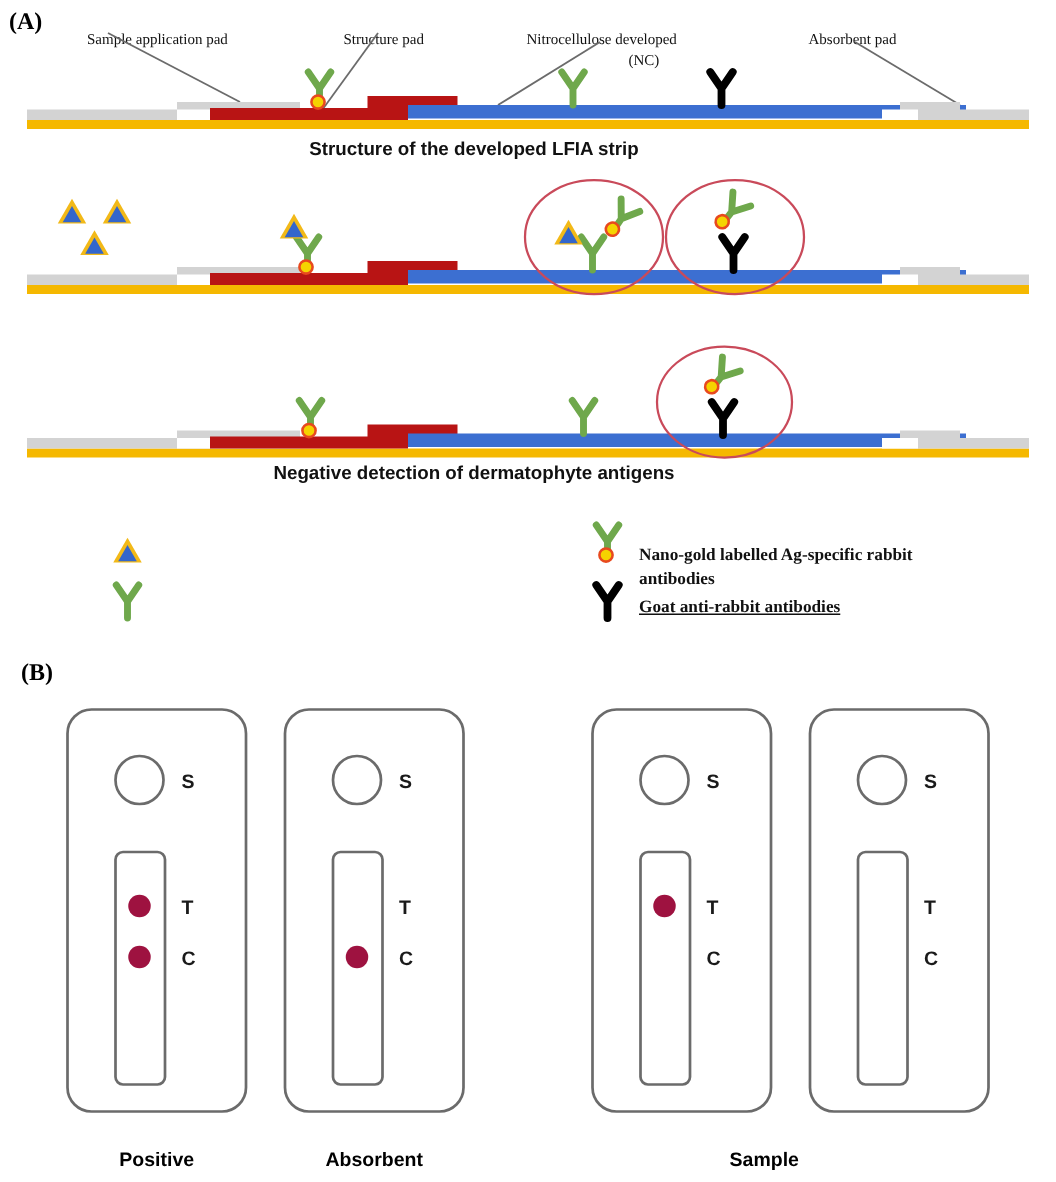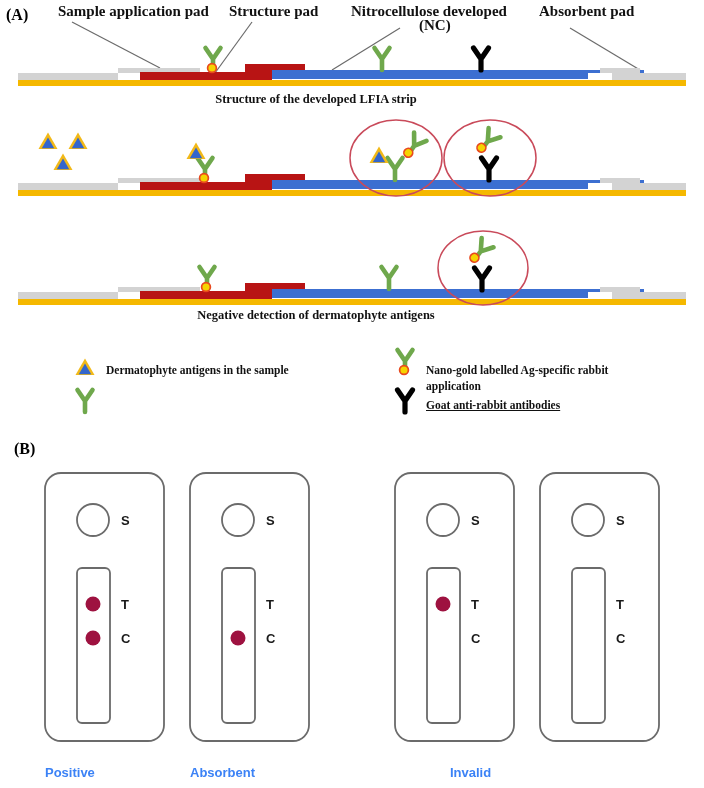--- a/index.html
+++ b/index.html
@@ -20,52 +20,53 @@
     font-weight: bold;
     font-size: 16px;
     color: #000;
   }
   #panel-a-label { left: 6px; top: 6px; }
   #panel-b-label { left: 14px; top: 440px; }
 
   .hdr {
     position: absolute;
     font-family: "Liberation Serif", serif;
-    font-weight: bold;
-    font-size: 15px;
+    font-weight: normal;
+    font-size: 10px;
     color: #111;
     text-align: center;
     line-height: 1.25;
     white-space: nowrap;
+    margin-top: 19px;
   }
   .cap {
     position: absolute;
-    font-family: Liberation Serif, serif;
+    font-family: Liberation Sans, sans-serif;
     font-weight: bold;
     font-size: 12.5px;
     color: #111;
     text-align: center;
     width: 632px;
     left: 0;
   }
   .legend-text {
     position: absolute;
     font-family: "Liberation Serif", serif;
     font-weight: bold;
     font-size: 11.5px;
     color: #111;
     line-height: 1.35;
   }
   .cass-label {
     position: absolute;
     font-family: "Liberation Sans", sans-serif;
     font-weight: bold;
     font-size: 13px;
-    color: #3b82f6;
-    text-align: left;
+    color: #000000;
+    text-align: center;
   }
   .zone-letter {
     font-family: "Liberation Sans", sans-serif;
     font-weight: bold;
     font-size: 13px;
     fill: #1a1a1a;
   }
 </style>
 </head>
 <body>
@@ -226,22 +227,21 @@
       <g transform="translate(405,372)">
         <use href="#ab-green"></use>
         <use href="#gold" x="-1" y="-2"></use>
       </g>
       <g transform="translate(405,412)">
         <use href="#ab-black"></use>
       </g>
     </g>
   </svg>
 
-  <div class="legend-text" style="left:106px; top:363px; width:260px;">Dermatophyte antigens in the sample</div>
-  <div class="legend-text" style="left:426px; top:363px; width:200px;">Nano-gold labelled Ag-specific rabbit application</div>
+  <div class="legend-text" style="left:426px; top:363px; width:200px;">Nano-gold labelled Ag-specific rabbit antibodies</div>
   <div class="legend-text" style="left:426px; top:398px; width:220px;text-decoration:underline;">Goat anti-rabbit antibodies</div>
 
   <svg width="704" height="340" style="position:absolute; left:0; top:468px;">
     <defs>
       <g id="cassette">
         <rect x="0" y="0" width="119" height="268" rx="16" ry="16" fill="#ffffff" stroke="#6B6B6B" stroke-width="1.8"></rect>
         <circle cx="48" cy="47" r="16" fill="#ffffff" stroke="#6B6B6B" stroke-width="1.8"></circle>
         <rect x="32" y="95" width="33" height="155" rx="5" ry="5" fill="#ffffff" stroke="#6B6B6B" stroke-width="1.8"></rect>
       </g>
     </defs>
@@ -274,15 +274,15 @@
     <g transform="translate(540,5)">
       <use href="#cassette"></use>
       <text class="zone-letter" x="76" y="52">S</text>
       <text class="zone-letter" x="76" y="136">T</text>
       <text class="zone-letter" x="76" y="170">C</text>
     </g>
   </svg>
 
   <div class="cass-label" style="left:45px; top:765px; width:119px;">Positive</div>
   <div class="cass-label" style="left:190px; top:765px; width:119px;">Absorbent</div>
-  <div class="cass-label" style="left:450px; top:765px; width:119px;">Invalid</div>
+  <div class="cass-label" style="left:450px; top:765px; width:119px;">Sample</div>
 
 </div>
 
 </body></html>

